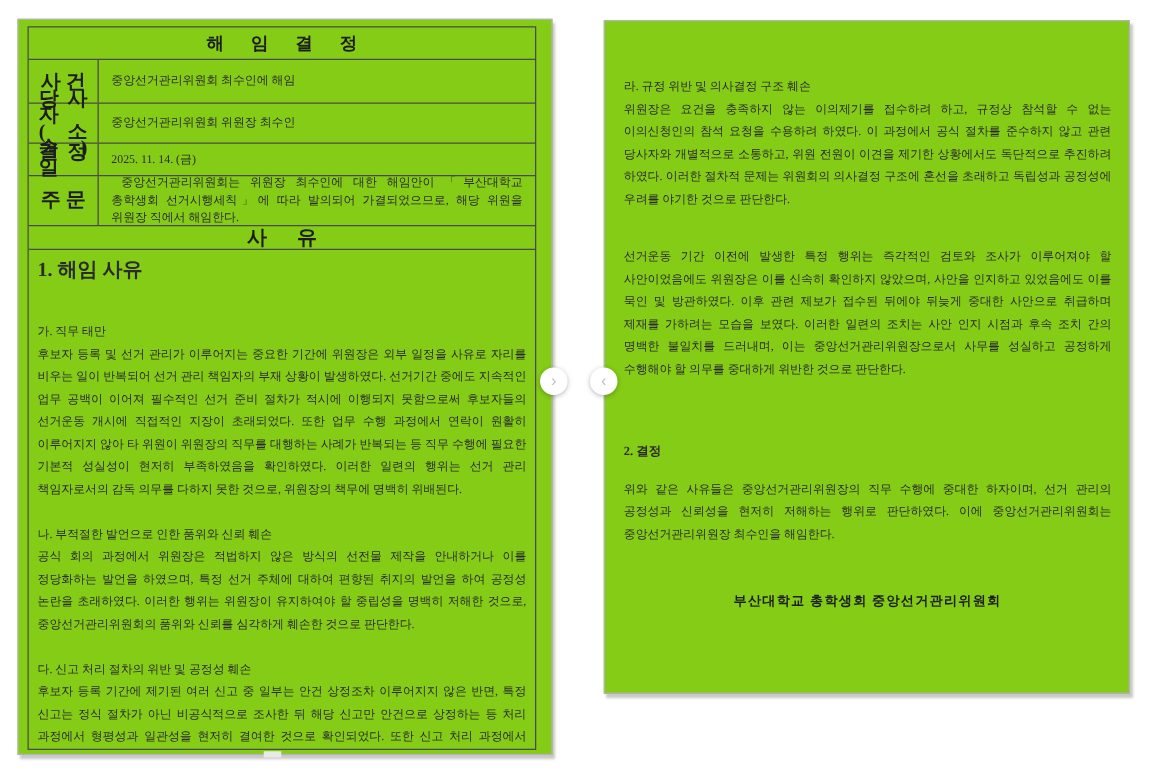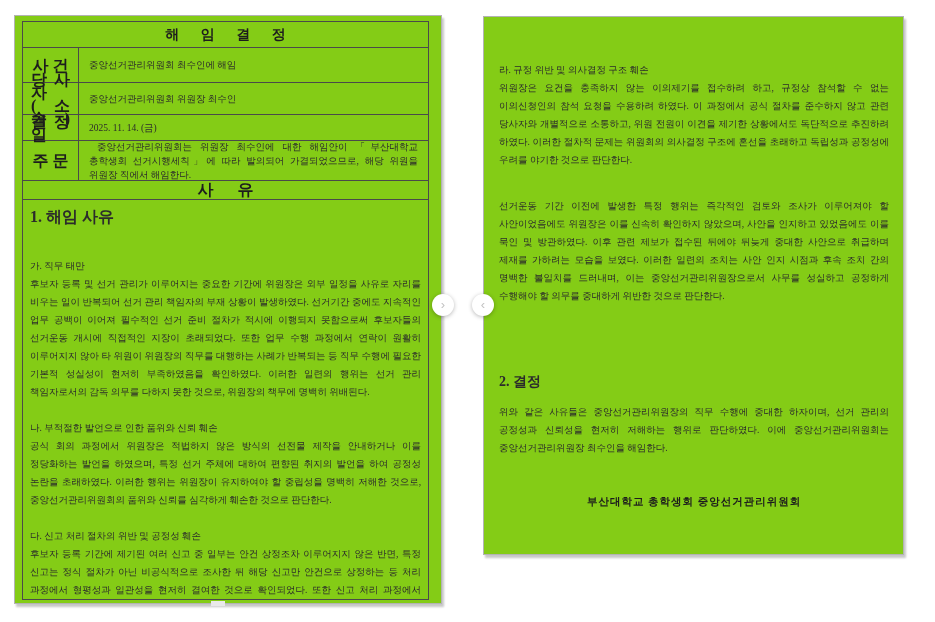--- a/index.html
+++ b/index.html
@@ -59,21 +59,21 @@
   }
   .sec1-title { font-weight: bold; font-size: 16px; margin-bottom: 31px; }
   .doc-section { margin-bottom: 18px; }
   .sec-heading { font-size: 9.5px; }
   .sec-body { text-align: justify; word-break: keep-all; overflow-wrap: break-word; }
 
   
   .p2-content { position: absolute; left: 15px; right: 14px; top: 0; bottom: 0; font-size: 9.5px; line-height: 18px; }
   .p2-sec-ra { margin-top: 44px; }
   .p2-sec-ma { margin-top: 28px; }
-  .sec2-title { font-weight: bold; font-size: 14px; margin-top: 68px; }
+  .sec2-title { font-weight: bold; font-size: 10px; margin-top: 48px; }
   .decision-body { margin-top: 12px; text-align: justify; word-break: keep-all; }
   .signature { margin-top: 36px; text-align: center; font-weight: bold; font-size: 10.5px; letter-spacing: 1px; color: #1d1d1d; }
 
   
   .pager-btn {
     position: absolute; width: 22px; height: 22px; border-radius: 50%;
     background: #ffffff; border: none;
     box-shadow: 0 1px 4px rgba(0,0,0,0.28);
     color: #c2c2c2; font-size: 13px; line-height: 22px; text-align: center;
     cursor: pointer; padding: 0; z-index: 5;

